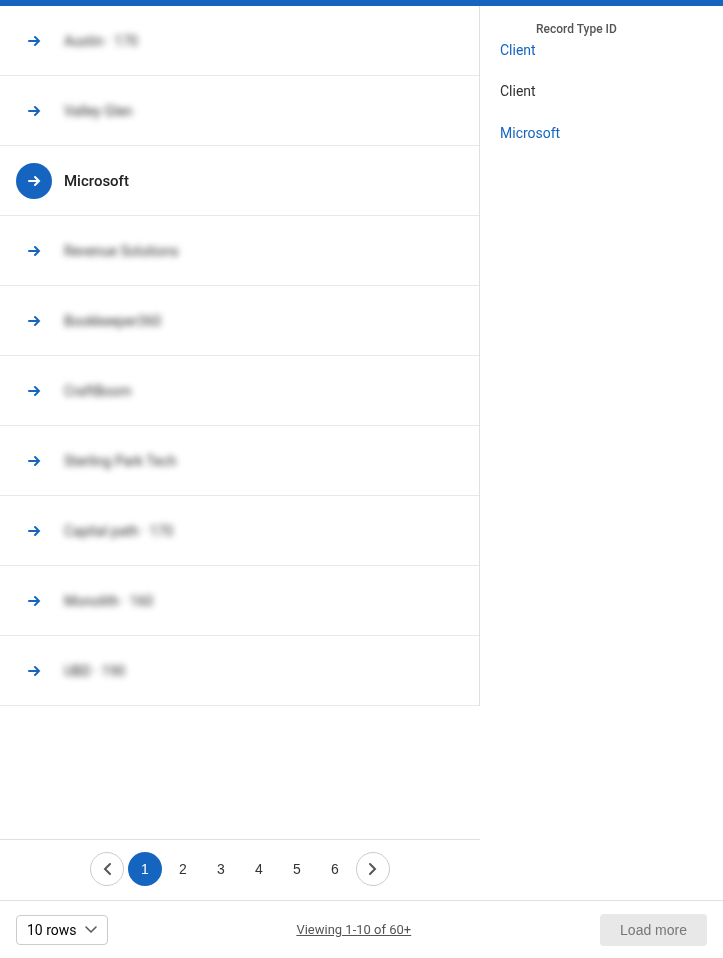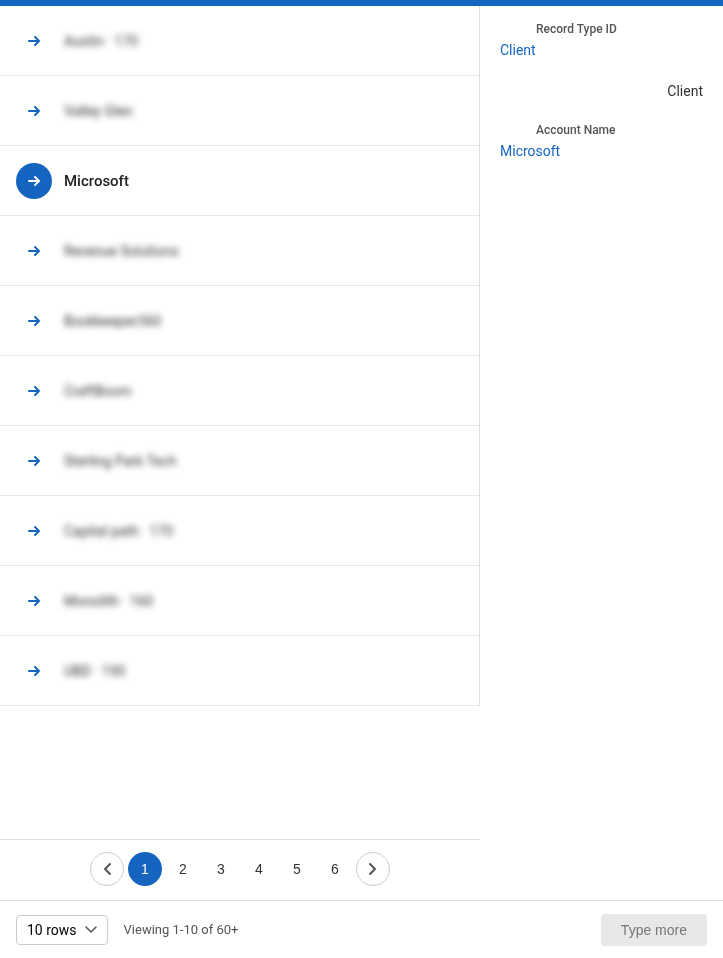--- a/index.html
+++ b/index.html
@@ -93,21 +93,20 @@
       font-size: 12px;
       color: #555;
       font-weight: 500;
       margin-bottom: 4px;
       padding-left: 36px;
     }
 
     .detail-value {
       font-size: 14px;
       color: #333;
-      text-align: right;
     }
 
     .detail-value.link {
       color: #1565c0;
       cursor: pointer;
       text-decoration: none;
     }
 
     
     .footer {
@@ -183,20 +182,22 @@
       font-size: 14px;
       cursor: pointer;
       gap: 8px;
       background: #fff;
     }
 
     .viewing-text {
       font-size: 13px;
       color: #555;
       flex: 1;
+      text-align: center;
+      text-decoration: underline;
     }
 
     .load-more-btn {
       background: #e8e8e8;
       border: none;
       border-radius: 4px;
       padding: 8px 20px;
       font-size: 14px;
       color: #777;
       cursor: pointer;
@@ -328,30 +329,29 @@
       <div class="detail-field">
         <div class="detail-label">Record Type ID</div>
         <a class="detail-value link">Client</a>
       </div>
 
       <div class="detail-field">
         <div class="detail-value">Client</div>
       </div>
 
       <div class="detail-field">
-        <div class="detail-label">Account Name</div>
         <a class="detail-value link">Microsoft</a>
       </div>
 
     </div>
   </div>
 
   <div class="bottom-bar">
     <div class="rows-select">
       <span>10 rows</span>
       <svg width="12" height="8" viewBox="0 0 12 8" fill="none">
         <path d="M1 1L6 6L11 1" stroke="#555" stroke-width="1.5" stroke-linecap="round"></path>
       </svg>
     </div>
     <div class="viewing-text">Viewing 1-10 of 60+</div>
-    <button class="load-more-btn">Type more</button>
+    <button class="load-more-btn">Load more</button>
   </div>
 </div>
 
 </body></html>

